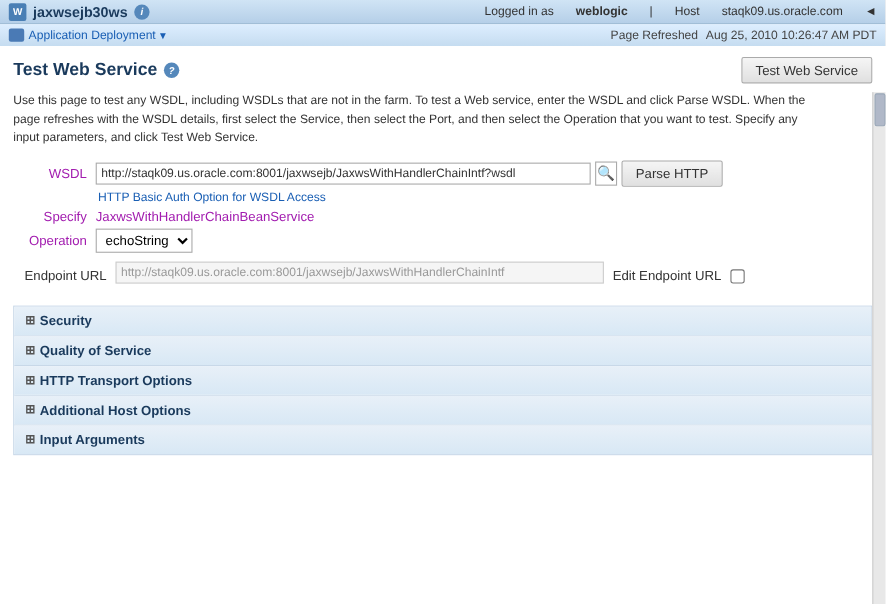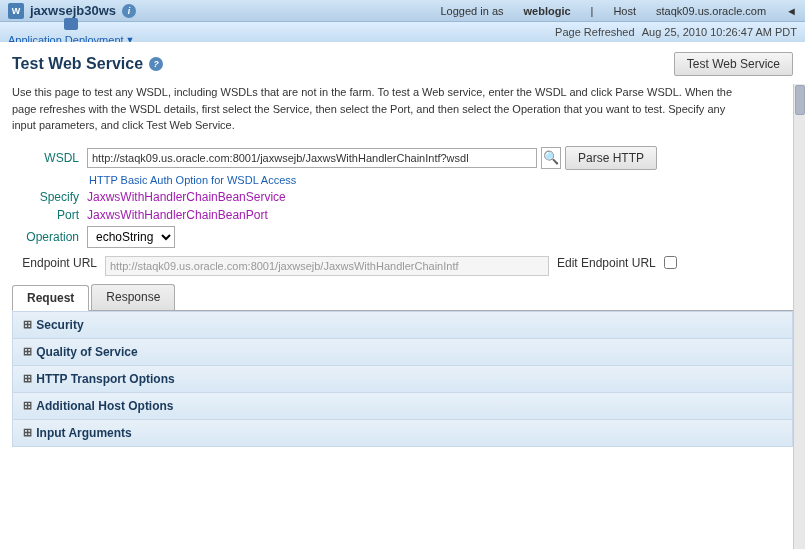--- a/index.html
+++ b/index.html
@@ -94,21 +94,21 @@
     }
     .form-row {
       display: flex;
       align-items: center;
       margin-bottom: 4px;
     }
     .form-label {
       text-align: right;
       min-width: 75px;
       padding-right: 8px;
-      color: #0f766e;
+      color: #a21caf;
       font-size: 12px;
       font-weight: normal;
     }
     .form-value {
       font-size: 12px;
       color: #a21caf;
     }
     .wsdl-row {
       display: flex;
       align-items: center;
@@ -146,23 +146,23 @@
       padding: 2px 4px;
       border: 1px solid #aaa;
       font-size: 12px;
       background: white;
       cursor: pointer;
     }
 
     
     .endpoint-row {
       display: flex;
-      align-items: flex-start;
+      align-items: flex-end;
       gap: 8px;
-      margin-bottom: 8px;
+      margin-bottom: 20px;
       padding-left: 0;
     }
     .endpoint-label {
       font-size: 12px;
       color: #333;
       min-width: 85px;
       text-align: right;
     }
     .endpoint-input {
       width: 444px;
@@ -289,21 +289,21 @@
     <div style="display:flex;align-items:center;gap:20px;font-size:11px;">
       <span>Logged in as</span>
       <strong>weblogic</strong>
       <span>|</span>
       <span>Host</span>
       <span>staqk09.us.oracle.com</span>
       <span style="cursor:pointer;">◄</span>
     </div>
   </div>
   <div class="bottom-bar">
-    <div style="display:flex;align-items:center;gap:4px;flex-direction:column;">
+    <div style="display:flex;align-items:center;gap:4px;">
       <div style="width:14px;height:12px;background:#4a7ab5;border-radius:2px;"></div>
       <a class="nav-link">
         <span>Application Deployment</span>
         <span style="font-size:9px;">▼</span>
       </a>
     </div>
     <div style="font-size:11px;color:#444;">
       <span>Page Refreshed</span>
       <span style="margin-left:4px;">Aug 25, 2010 10:26:47 AM PDT</span>
     </div>
@@ -338,43 +338,35 @@
     <div class="form-row">
       <div class="form-label"></div>
       <a class="http-auth-link">HTTP Basic Auth Option for WSDL Access</a>
     </div>
 
     <div class="form-row">
       <div class="form-label">Specify</div>
       <div class="form-value">JaxwsWithHandlerChainBeanService</div>
     </div>
 
-    <div class="form-row">
-      <div class="form-label">Port</div>
-      <div class="form-value">JaxwsWithHandlerChainBeanPort</div>
-    </div>
 
     <div class="form-row">
       <div class="form-label">Operation</div>
       <select class="operation-select"><option>echoString</option></select>
     </div>
 
   </div>
 
   <div class="endpoint-row" style="margin-top:8px;">
     <div class="endpoint-label">Endpoint URL</div>
     <input type="text" class="endpoint-input" disabled="" value="http://staqk09.us.oracle.com:8001/jaxwsejb/JaxwsWithHandlerChainIntf" style="">
     <span class="edit-endpoint-label">Edit Endpoint URL</span>
     <input type="checkbox" class="edit-endpoint-checkbox" style="">
   </div>
 
-  <div class="tabs-container">
-    <div class="tab active">Request</div>
-    <div class="tab">Response</div>
-  </div>
 
   <div style="border:1px solid #c8d8e8; margin-top:0;">
     <div class="accordion-section" style="border:none;border-bottom:1px solid #c8d8e8;">
       <div class="accordion-header">
         <span class="plus-icon">⊞</span>
         <span>Security</span>
       </div>
     </div>
     <div class="accordion-section" style="border:none;border-bottom:1px solid #c8d8e8;">
       <div class="accordion-header">

